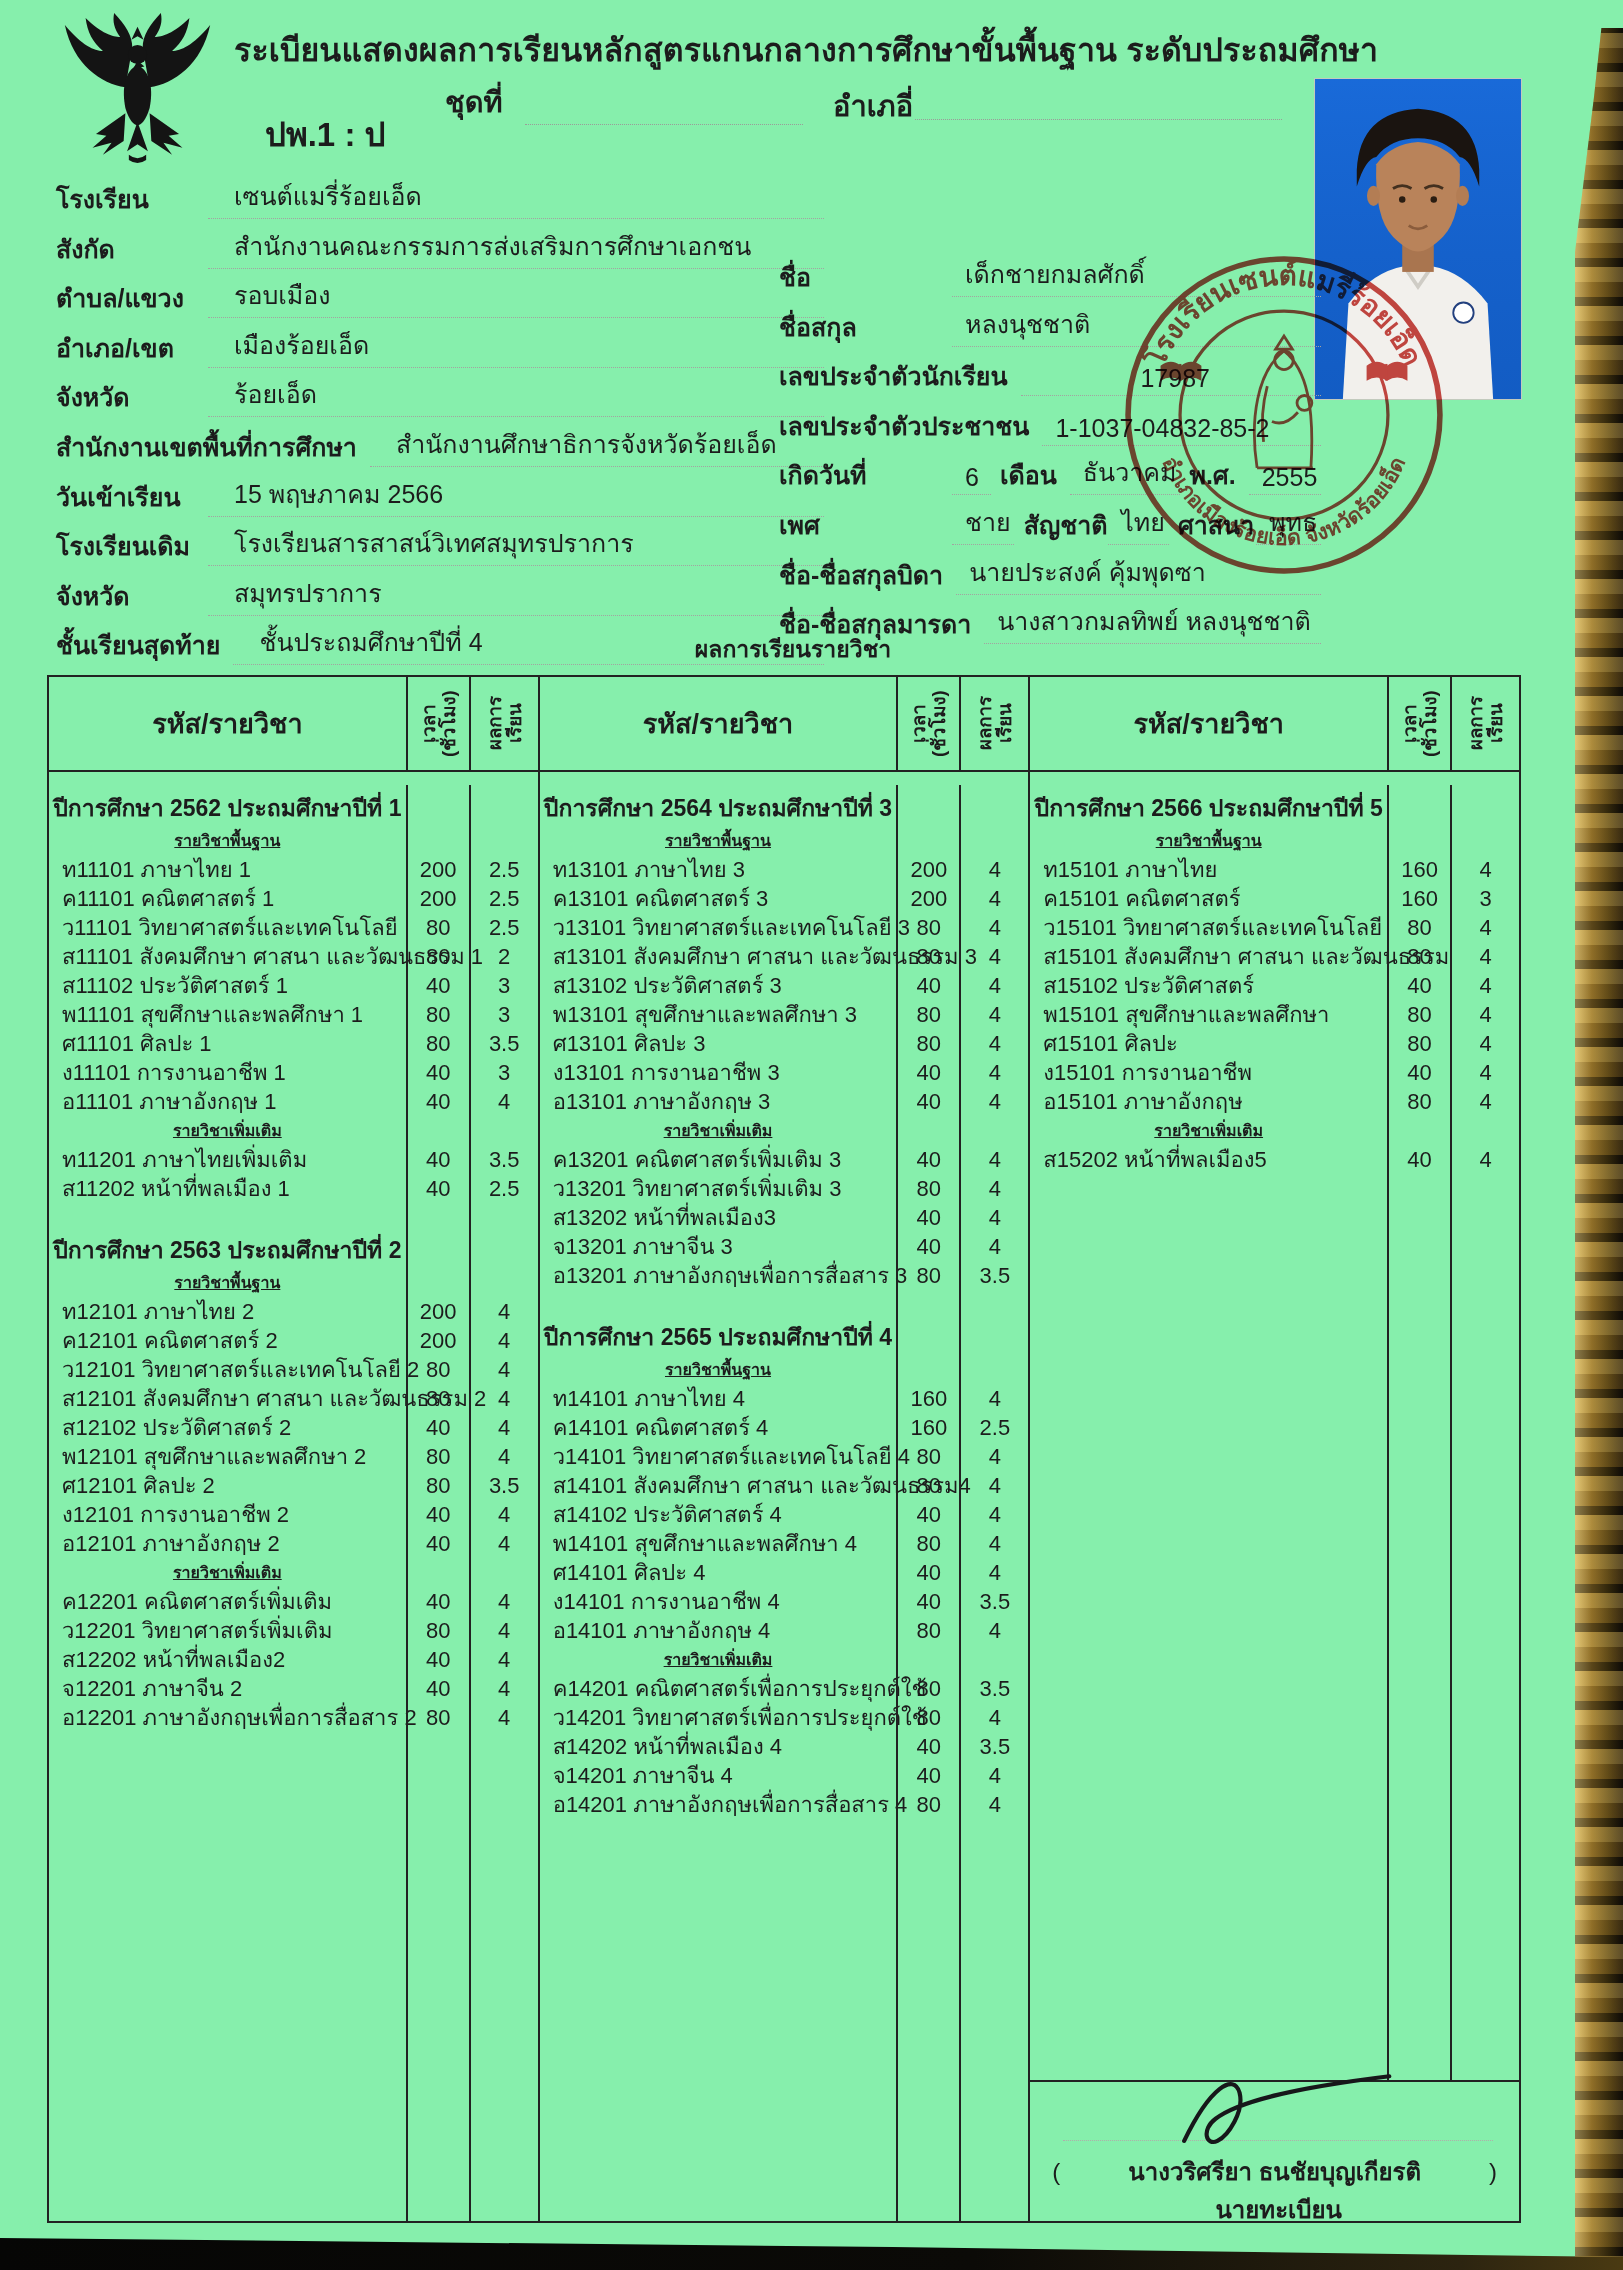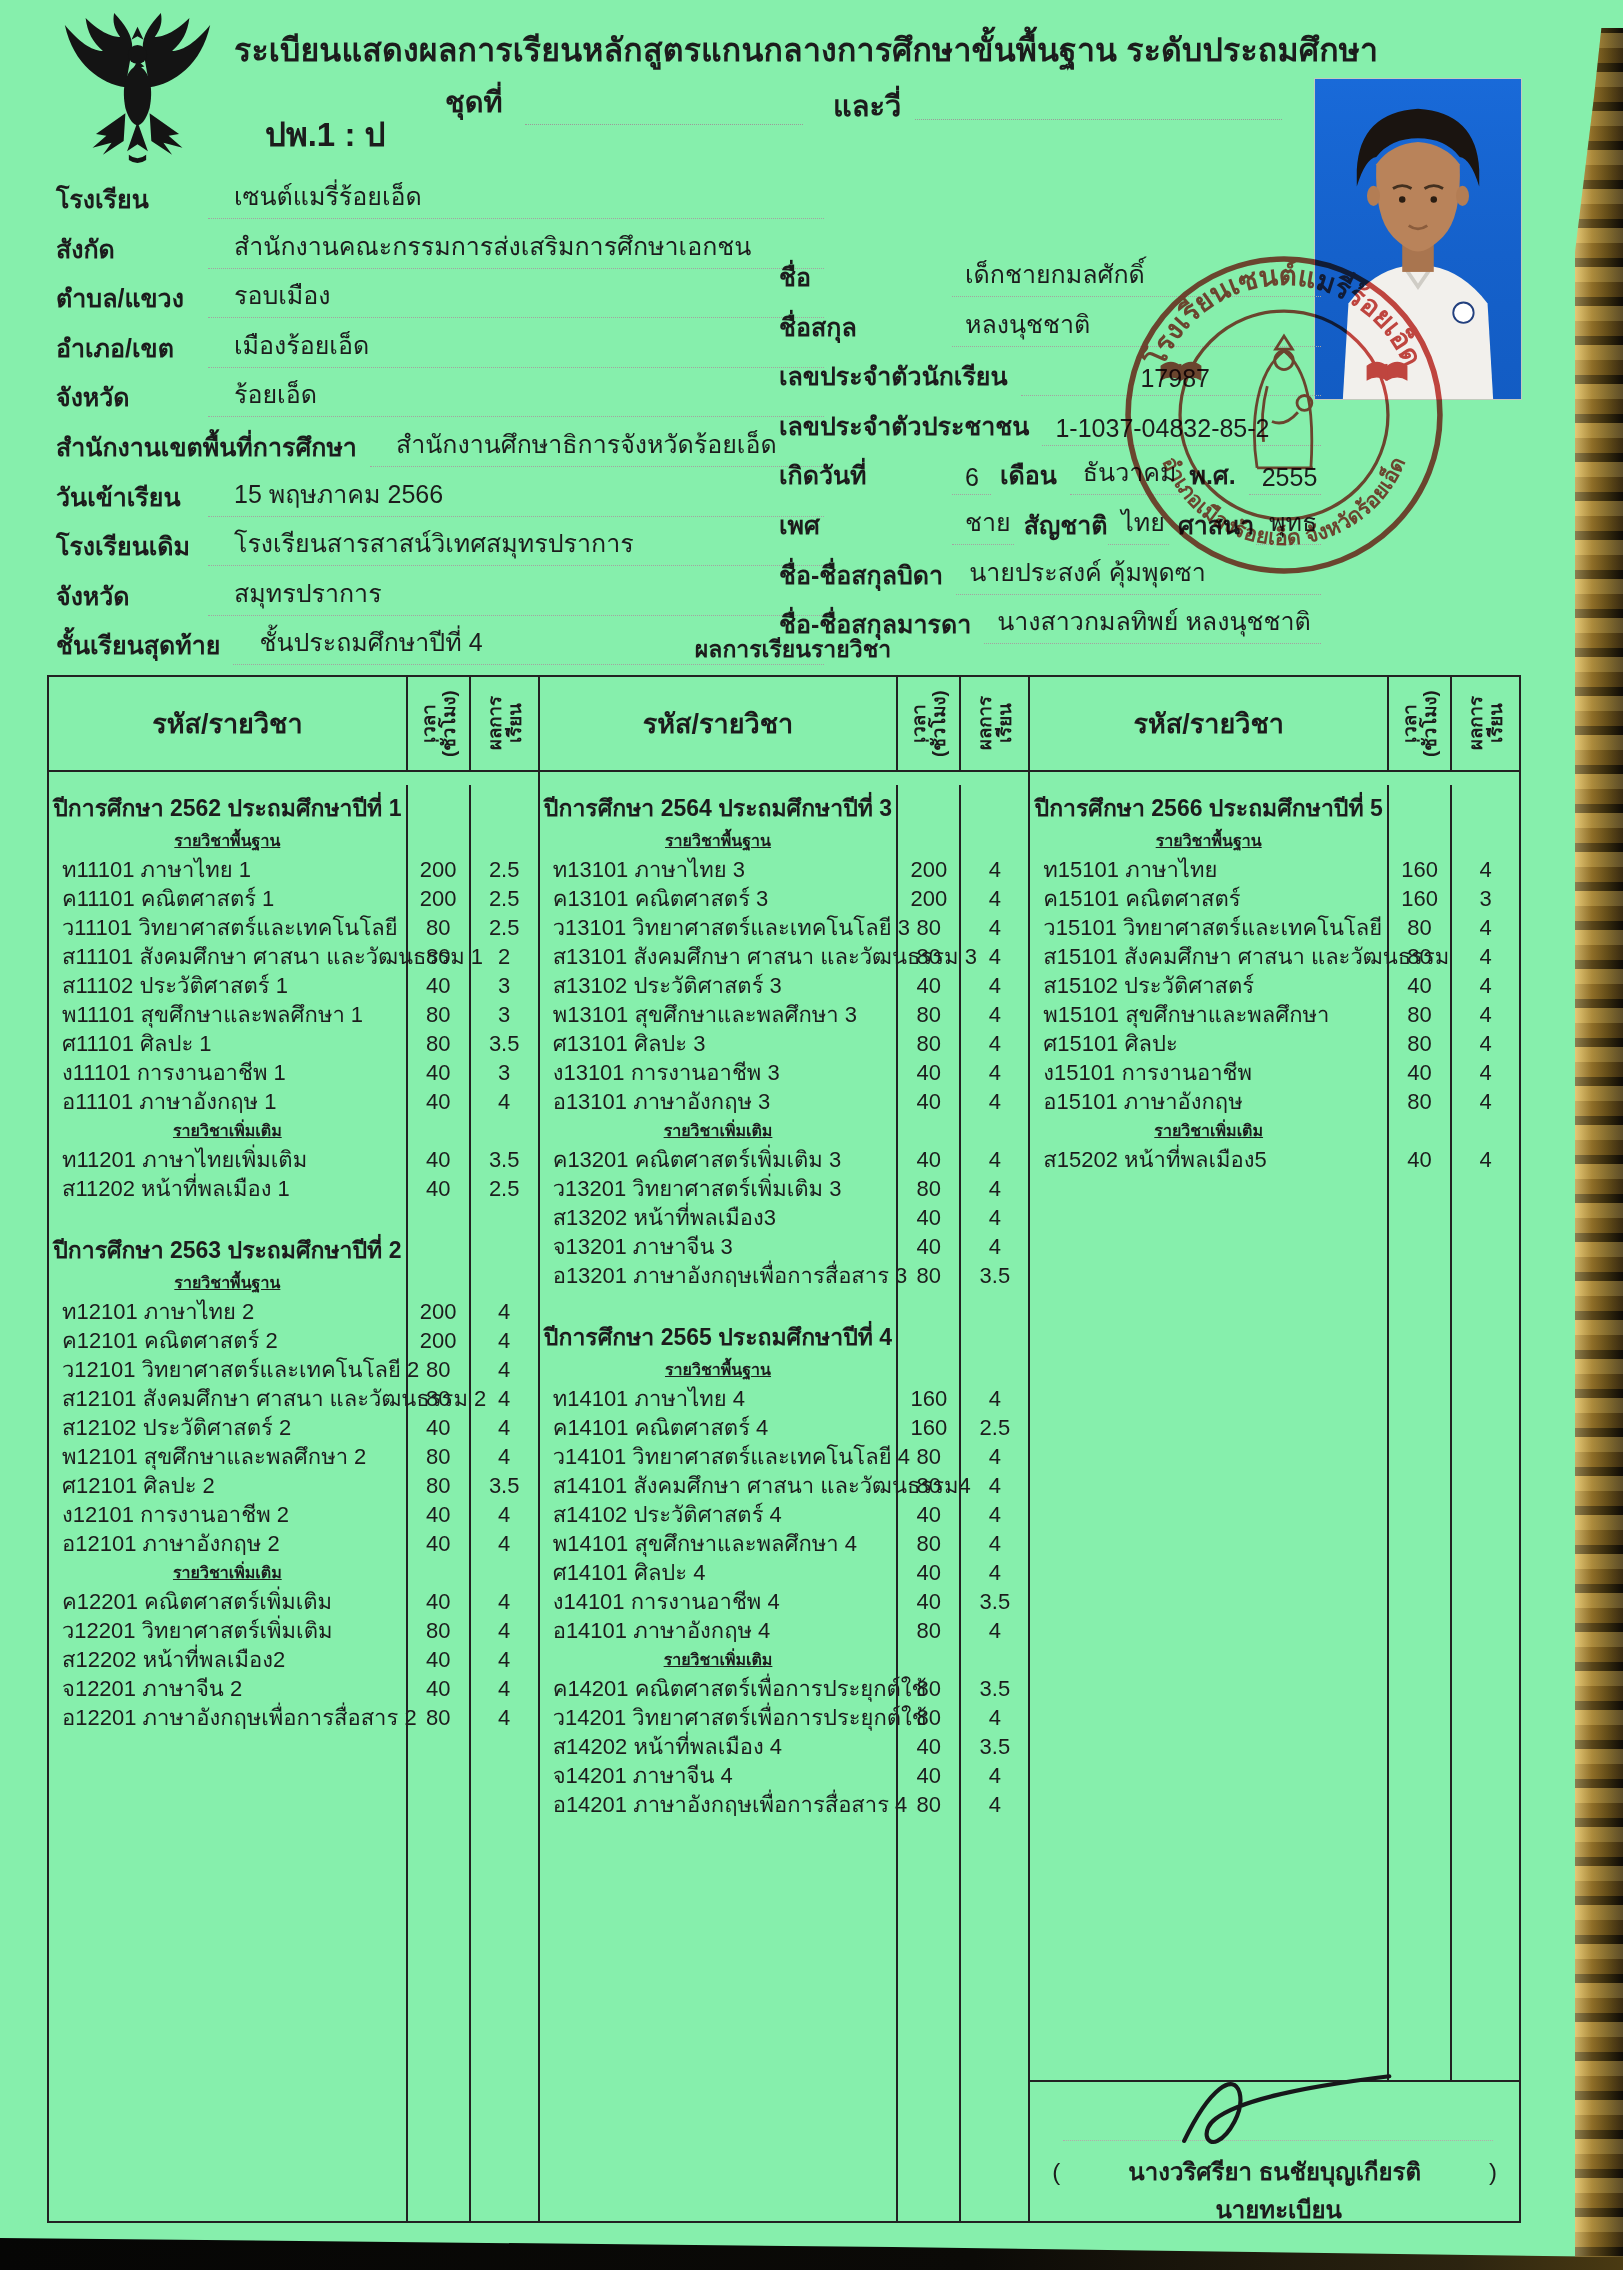--- a/index.html
+++ b/index.html
@@ -89,21 +89,21 @@
       <path d="M86,118 L52,142 L64,144 L48,158 L70,152 L60,166 L84,150 Z"></path>
       <path d="M114,118 L148,142 L136,144 L152,158 L130,152 L140,166 L116,150 Z"></path>
       <path d="M90,166 Q100,174 110,166 L110,172 Q100,179 90,172 Z"></path>
     </g>
   </svg>
 
   <div id="doc-title" class="abs">ระเบียนแสดงผลการเรียนหลักสูตรแกนกลางการศึกษาขั้นพื้นฐาน ระดับประถมศึกษา</div>
   <div id="form-code" class="abs">ปพ.1 : ป</div>
   <div id="set-label" class="abs">ชุดที่</div>
   <div id="set-line" class="abs"></div>
-  <div id="num-label" class="abs">และวี่</div>
+  <div id="num-label" class="abs">อำเภอี่</div>
   <div id="num-line" class="abs"></div>
 
   <svg id="student-photo" class="abs" viewBox="0 0 222 345">
     <rect width="222" height="345" fill="#1563cf"></rect>
     <rect width="222" height="345" fill="url(#pgrad)"></rect>
     <defs>
       <linearGradient id="pgrad" x1="0" y1="0" x2="0" y2="1">
         <stop offset="0" stop-color="#1d71e2" stop-opacity=".5"></stop>
         <stop offset="1" stop-color="#0e4fae" stop-opacity=".35"></stop>
       </linearGradient>

